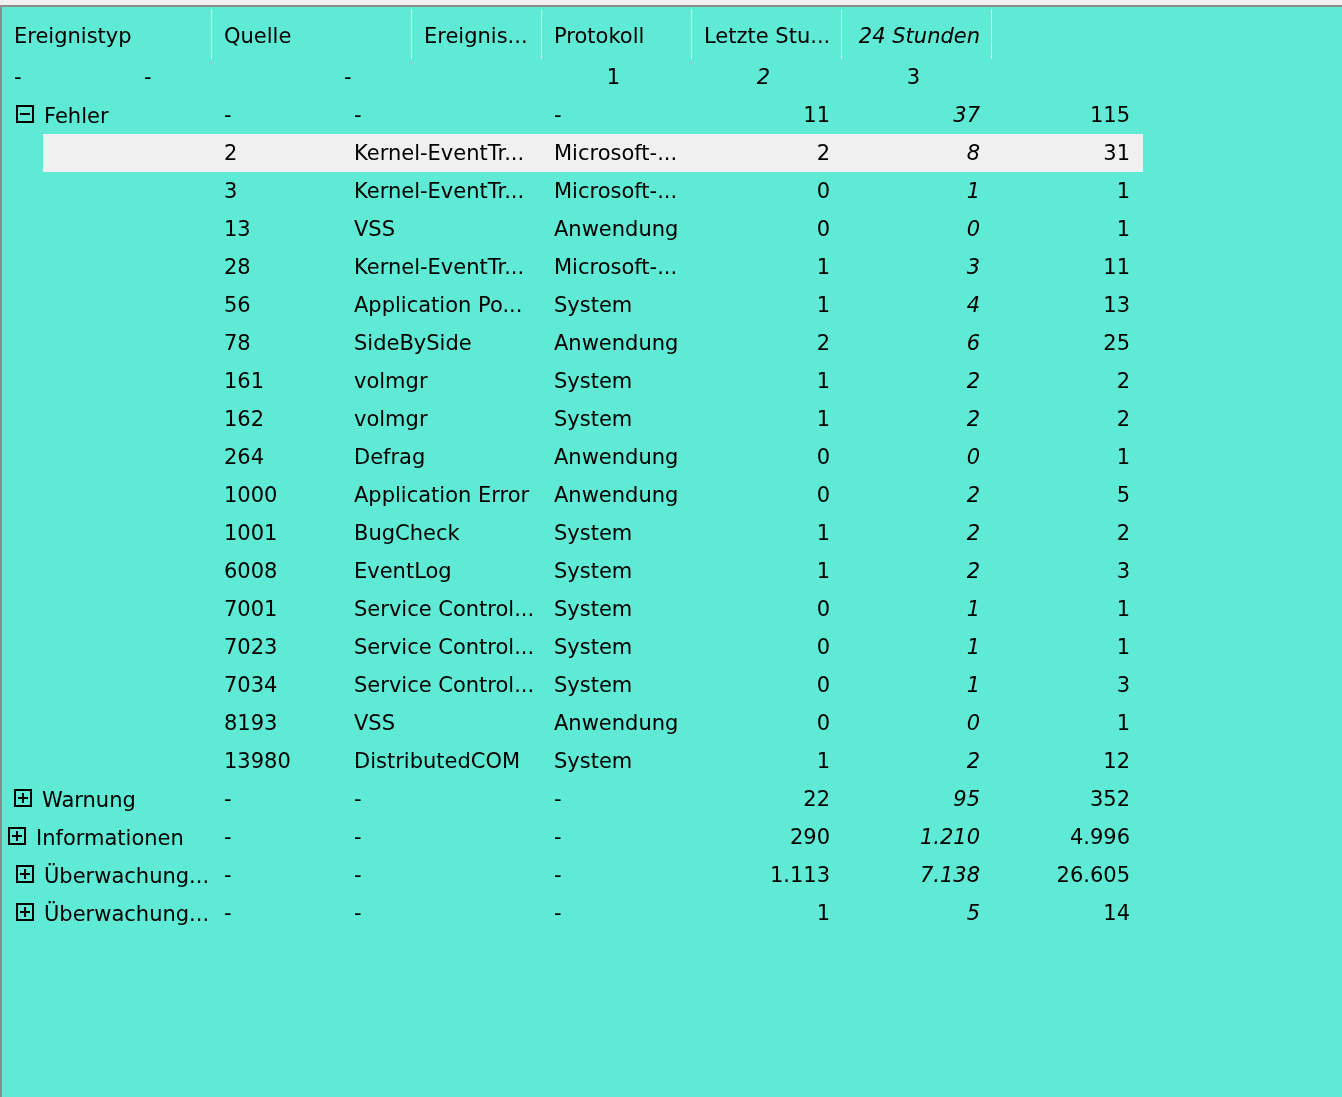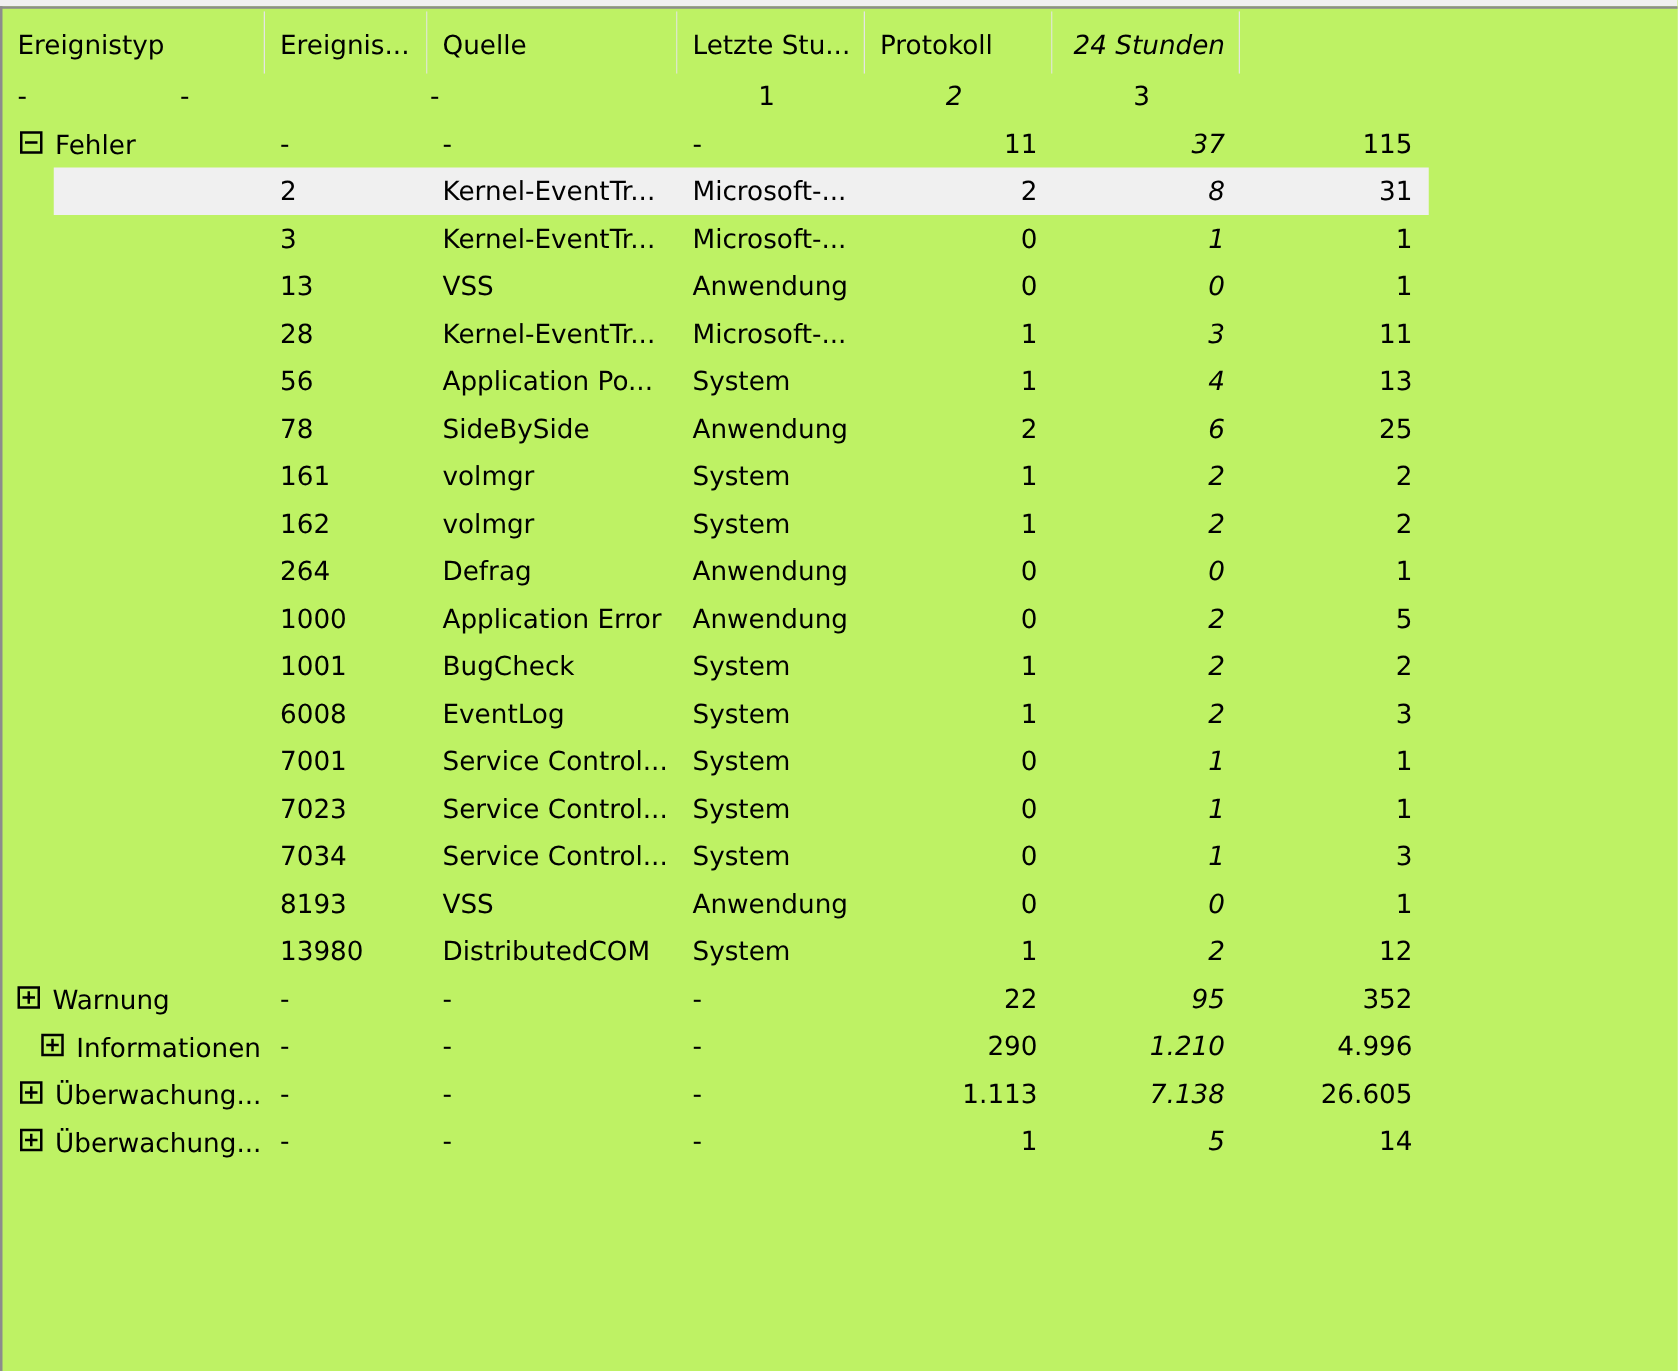--- a/index.html
+++ b/index.html
@@ -1,18 +1,18 @@
 <!DOCTYPE html>
 <html><head>
 <meta charset="utf-8">
 <style>
   html, body { margin:0; padding:0; }
   body { width:1342px; height:1097px; background:#f0f0f0; position:relative; overflow:hidden;
          font-family:"DejaVu Sans", "Liberation Sans", sans-serif; color:#000; }
-  .frame { position:absolute; left:0; top:5px; width:1342px; height:1092px; background:#bef264;
+  .frame { position:absolute; left:0; top:5px; width:1342px; height:1092px; background:#5eead4;
            border-top:2px solid #8c8c8c; border-left:2px solid #8c8c8c; box-sizing:border-box; }
   .hdr { position:absolute; top:2px; height:50px; display:flex; }
   .hcell { position:relative; height:50px; box-sizing:border-box; padding:0 12px; line-height:54px;
            font-size:21px; white-space:nowrap; overflow:hidden; }
   .hcell::after { content:""; position:absolute; right:0; top:0; width:1px; height:50px; background:#e5e5e5; }
   .right { text-align:right; }
   .rows { position:absolute; top:51px; left:0; }
   .row { position:relative; height:38px; display:flex; }
   .row.sel { }
   .row .selbg { position:absolute; left:41px; top:0; width:1100px; height:38px; background:#f0f0f0; }
@@ -25,24 +25,24 @@
   .tog::before { content:""; position:absolute; left:2px; right:2px; top:6px; height:2px; background:#000; }
   .tog.plus::after { content:""; position:absolute; top:2px; bottom:2px; left:6px; width:2px; background:#000; }
   .c0 .lbl { vertical-align:middle; }
 </style>
 </head>
 <body>
 
 <div class="frame">
   <div class="hdr">
     <div class="hcell c0">Ereignistyp</div>
+    <div class="hcell c2">Quelle</div>
     <div class="hcell c1">Ereignis...</div>
-    <div class="hcell c2">Quelle</div>
+    <div class="hcell c3">Protokoll</div>
     <div class="hcell c4 right">Letzte Stu...</div>
-    <div class="hcell c3">Protokoll</div>
     <div class="hcell c5 right">24 Stunden</div>
   </div>
   <div class="rows" id="rows">
       <div class="row">
         <div class="cell c1"><span class="lbl">-</span></div>
         <div class="cell c2"><span class="lbl">-</span></div>
         <div class="cell c3"><span class="lbl">-</span></div>
         <div class="cell c4 right"><span class="lbl">1</span></div>
         <div class="cell c5 right"><span class="lbl">2</span></div>
         <div class="cell c6 right"><span class="lbl">3</span></div>
@@ -213,21 +213,21 @@
       <div class="row">
         <div class="cell c0" style=""><span class="tog plus"></span><span class="lbl">Warnung</span></div>
         <div class="cell c1"><span class="lbl">-</span></div>
         <div class="cell c2"><span class="lbl">-</span></div>
         <div class="cell c3"><span class="lbl">-</span></div>
         <div class="cell c4 right"><span class="lbl">22</span></div>
         <div class="cell c5 right"><span class="lbl">95</span></div>
         <div class="cell c6 right"><span class="lbl">352</span></div>
       </div>
       <div class="row">
-        <div class="cell c0" style="padding-left: 31px;"><span class="tog plus"></span><span class="lbl">Informationen</span></div>
+        <div class="cell c0" style="padding-left: 6px;"><span class="tog plus"></span><span class="lbl">Informationen</span></div>
         <div class="cell c1"><span class="lbl">-</span></div>
         <div class="cell c2"><span class="lbl">-</span></div>
         <div class="cell c3"><span class="lbl">-</span></div>
         <div class="cell c4 right"><span class="lbl">290</span></div>
         <div class="cell c5 right"><span class="lbl">1.210</span></div>
         <div class="cell c6 right"><span class="lbl">4.996</span></div>
       </div>
       <div class="row">
         <div class="cell c0" style="padding-left: 14px;"><span class="tog plus"></span><span class="lbl">Überwachung...</span></div>
         <div class="cell c1"><span class="lbl">-</span></div>

